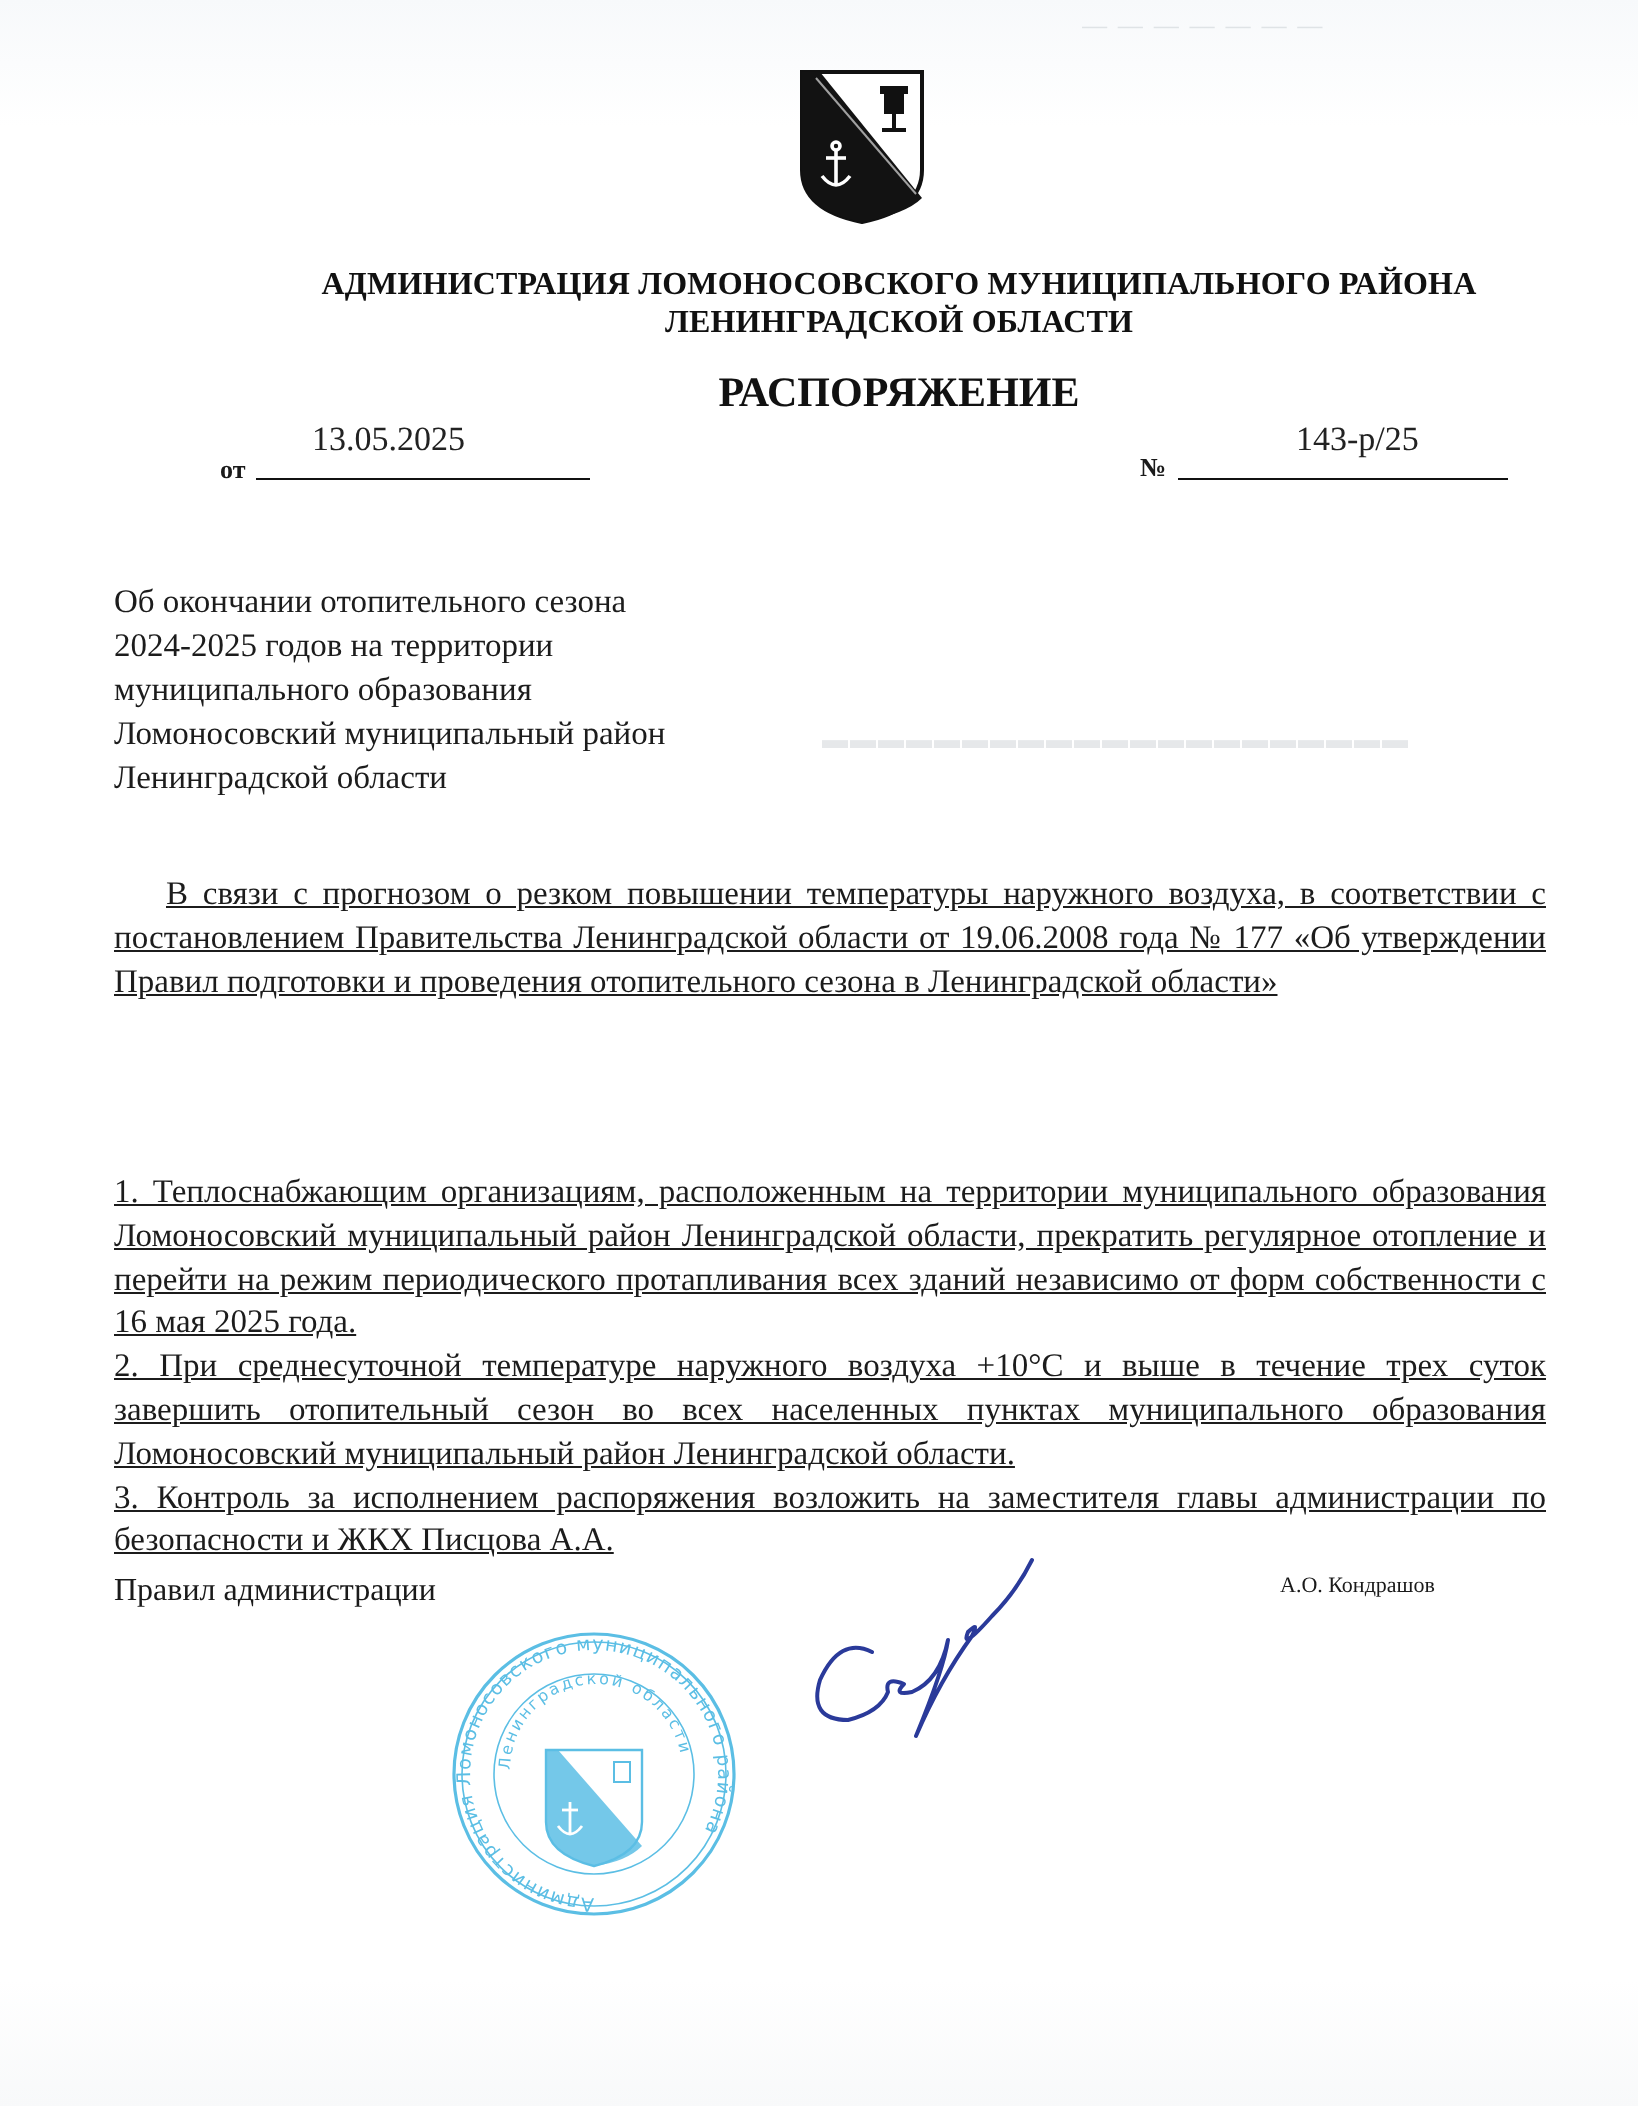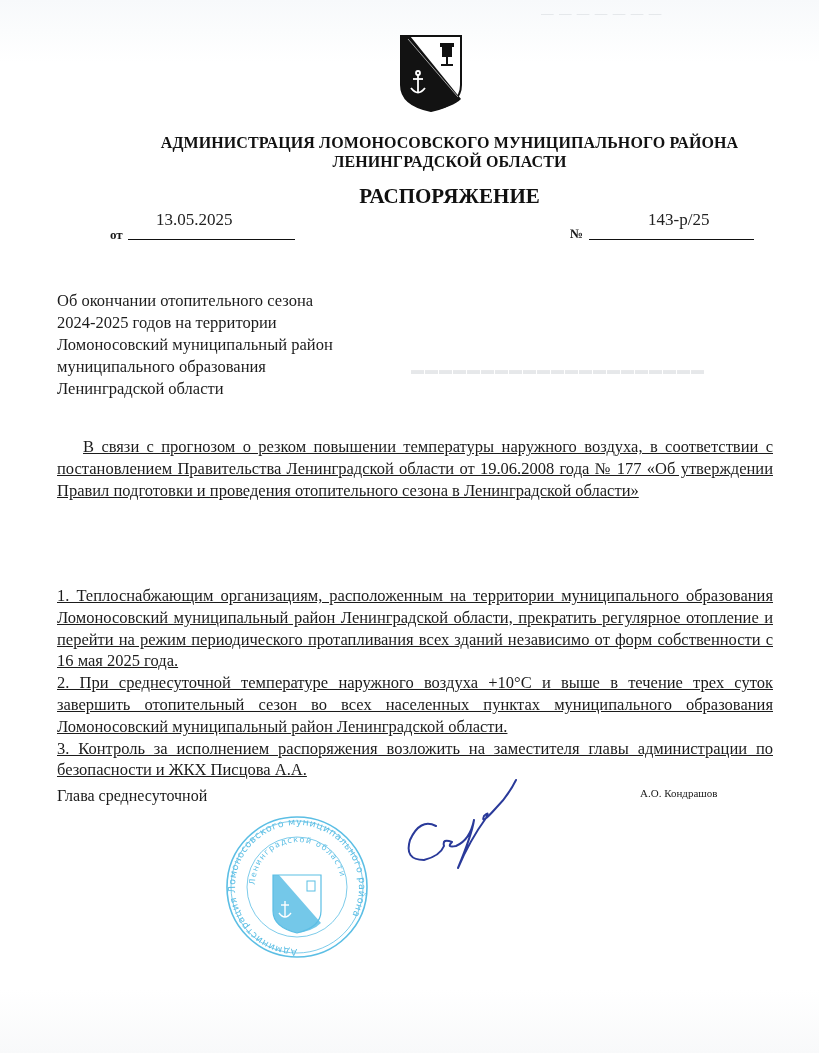--- a/index.html
+++ b/index.html
@@ -69,36 +69,36 @@
   <div class="from-line"></div>
   <div class="date-val">13.05.2025</div>
 
   <div class="num-label">№</div>
   <div class="num-line"></div>
   <div class="num-val">143-р/25</div>
 
   <div class="subject">
     <div>Об окончании отопительного сезона</div>
     <div>2024-2025 годов на территории</div>
+    <div>муниципального образования</div>
     <div>Ломоносовский муниципальный район</div>
-    <div>муниципального образования</div>
     <div>Ленинградской области</div>
   </div>
 
   <div class="body-text preamble">
     <p>В связи с прогнозом о резком повышении температуры наружного воздуха, в соответствии с постановлением Правительства Ленинградской области от 19.06.2008 года № 177 «Об утверждении Правил подготовки и проведения отопительного сезона в Ленинградской области»</p>
   </div>
 
   <div class="body-text items">
     <p>1. Теплоснабжающим организациям, расположенным на территории муниципального образования Ломоносовский муниципальный район Ленинградской области, прекратить регулярное отопление и перейти на режим периодического протапливания всех зданий независимо от форм собственности с 16 мая 2025 года.</p>
     <p>2. При среднесуточной температуре наружного воздуха +10°С и выше в течение трех суток завершить отопительный сезон во всех населенных пунктах муниципального образования Ломоносовский муниципальный район Ленинградской области.</p>
     <p>3. Контроль за исполнением распоряжения возложить на заместителя главы администрации по безопасности и ЖКХ Писцова А.А.</p>
   </div>
 
-  <div class="sig-role">Глава среднесуточной</div>
+  <div class="sig-role">Правил администрации</div>
   <div class="sig-name">А.О. Кондрашов</div>
 
   <svg class="stamp" viewBox="0 0 145 150">
     <defs>
       <path id="sealOuter" d="M72 134 A62 62 0 1 1 72.1 134"></path>
       <path id="sealInner" d="M30 70 A43 43 0 0 1 116 70"></path>
     </defs>
     <circle cx="72" cy="72" r="70" fill="none" stroke="#3fb3e0" stroke-width="1.6"></circle>
     <circle cx="72" cy="72" r="66" fill="none" stroke="#3fb3e0" stroke-width="0.8"></circle>
     <circle cx="72" cy="72" r="50" fill="none" stroke="#3fb3e0" stroke-width="0.8"></circle>

